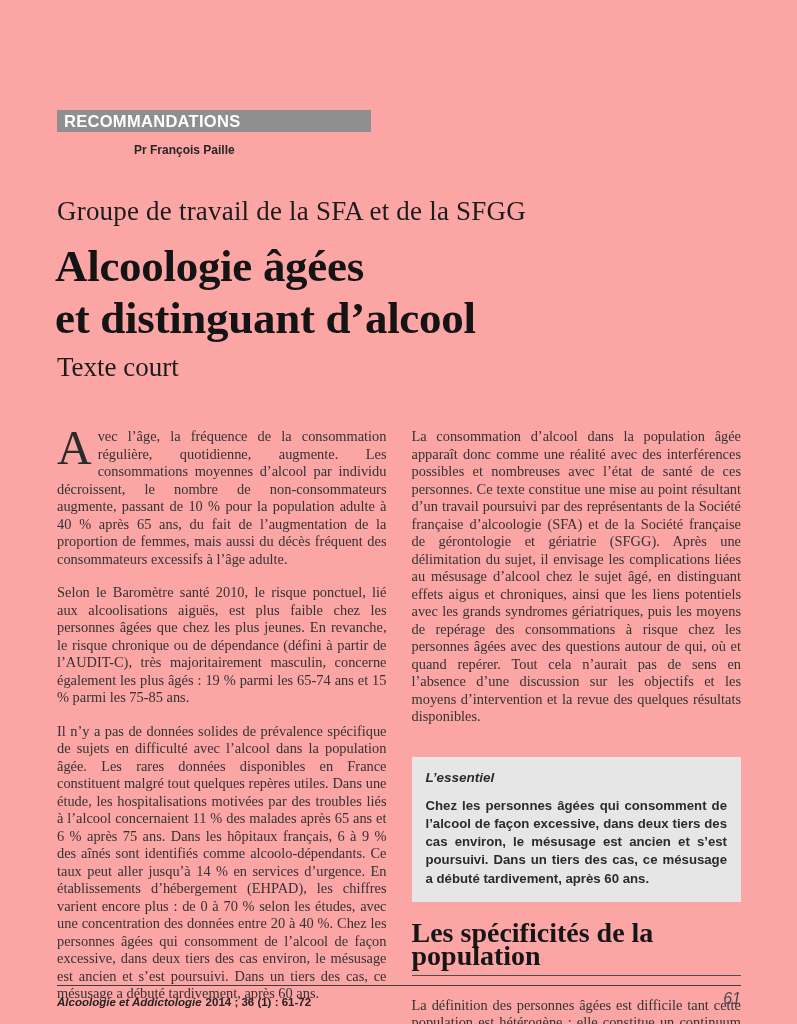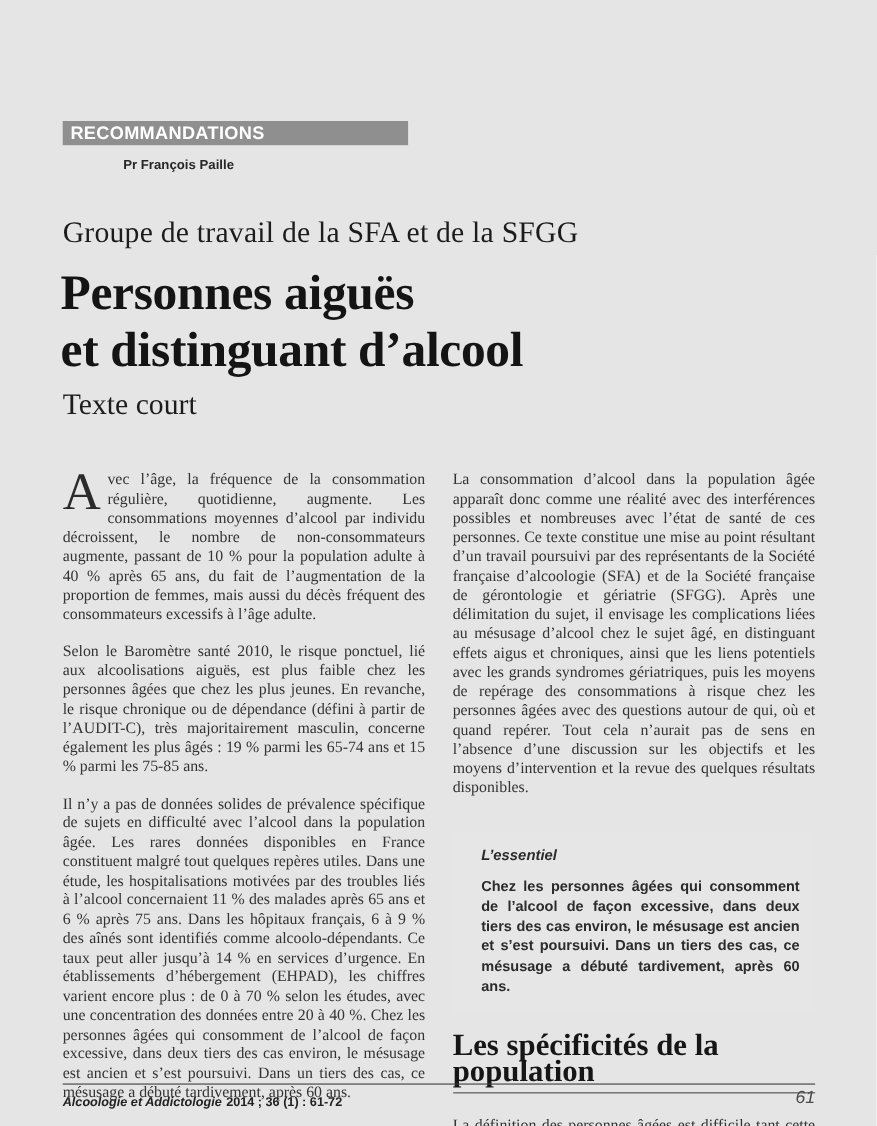--- a/index.html
+++ b/index.html
@@ -7,21 +7,21 @@
   body {
     width: 797px; height: 1024px;
     font-family: "Liberation Serif", serif;
     color: #2f2f2f;
     position: relative;
     overflow: hidden;
   }
   .page {
     position: relative;
     width: 797px; height: 1024px;
-    background: #e5e5e5;
+    background: #fca5a5;
   }
 
   
   .banner {
     position: absolute;
     left: 57px; top: 110px;
     width: 314px; height: 22px;
     background: #8f8f8f;
     display: flex; align-items: center;
     padding-left: 7px;
@@ -29,21 +29,21 @@
   .banner span {
     font-family: "Liberation Sans", sans-serif;
     font-weight: 700;
     font-size: 16.5px;
     letter-spacing: 0.3px;
     color: #ffffff;
   }
 
   .author {
     position: absolute;
-    left: 112px; top: 143px;
+    left: 134px; top: 143px;
     font-family: "Liberation Sans", sans-serif;
     font-weight: 700;
     font-size: 12px;
     color: #262626;
   }
 
   
   .kicker {
     position: absolute;
     left: 57px; top: 196px;
@@ -91,21 +91,21 @@
     font-size: 48px;
     line-height: 35px;
     padding: 2px 6px 0 0;
     color: #2b2b2b;
   }
 
   
   .essentiel {
     margin-top: 31px;
     background: #e6e6e6;
-    padding: 13px 14px 14px 26px;
+    padding: 13px 14px 14px 14px;
     font-family: "Liberation Sans", sans-serif;
   }
   .ess-label {
     font-style: italic;
     font-weight: 700;
     font-size: 13.5px;
     color: #2b2b2b;
     margin-bottom: 9px;
   }
   .ess-text {
@@ -167,21 +167,21 @@
 
   <div class="banner">
     <span>RECOMMANDATIONS</span>
   </div>
 
   <div class="author">Pr François Paille</div>
 
   <div class="kicker">Groupe de travail de la SFA et de la SFGG</div>
 
   <h1 class="title">
-    <span class="tline">Personnes aiguës</span>
+    <span class="tline">Alcoologie âgées</span>
     <span class="tline">et distinguant d’alcool</span>
   </h1>
 
   <div class="subtitle">Texte court</div>
 
   <div class="columns">
 
     <div class="col">
       <p class="para"><span class="dropcap">A</span><span>vec l’âge, la fréquence de la consommation régulière, quotidienne, augmente. Les consommations moyennes d’alcool par individu décroissent, le nombre de non-consommateurs augmente, passant de 10 % pour la population adulte à 40 % après 65 ans, du fait de l’augmentation de la proportion de femmes, mais aussi du décès fréquent des consommateurs excessifs à l’âge adulte.</span></p>
       <p class="para">Selon le Baromètre santé 2010, le risque ponctuel, lié aux alcoolisations aiguës, est plus faible chez les personnes âgées que chez les plus jeunes. En revanche, le risque chronique ou de dépendance (défini à partir de l’AUDIT-C), très majoritairement masculin, concerne également les plus âgés : 19 % parmi les 65-74 ans et 15 % parmi les 75-85 ans.</p>

